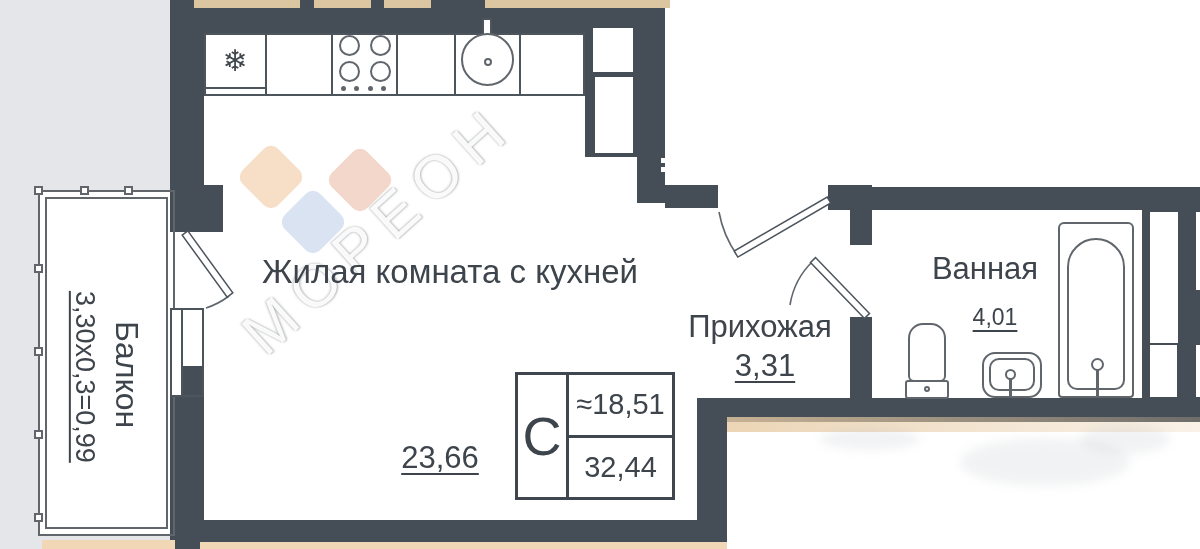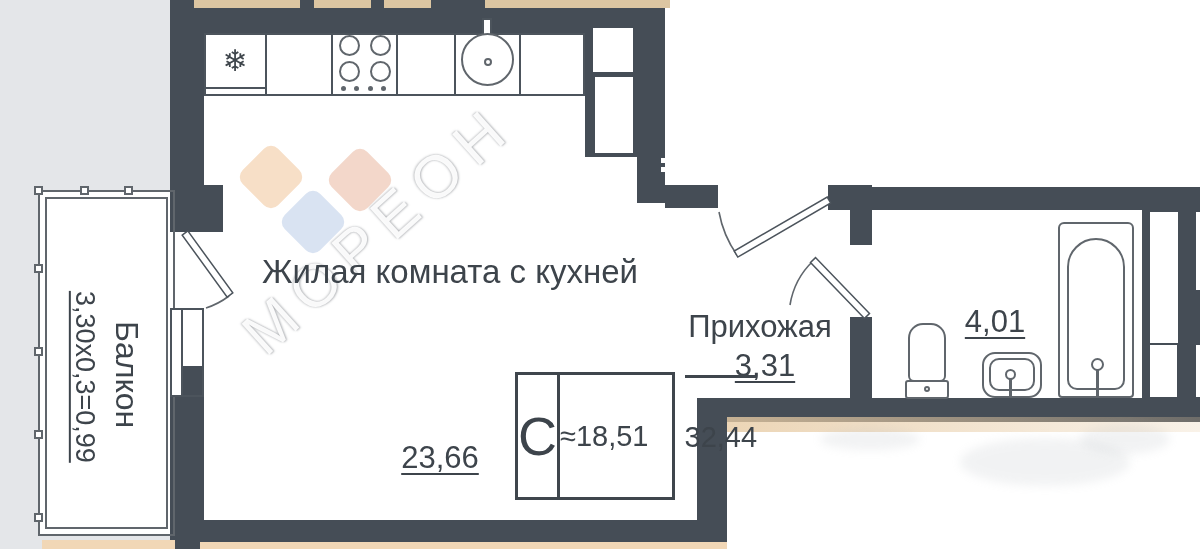--- a/index.html
+++ b/index.html
@@ -23,21 +23,21 @@
   .blob{position:absolute;background:#aeb4ba;border-radius:50%;filter:blur(5px);opacity:.16;}
   .cellline{position:absolute;background:#4c545c;}
   #wm{position:absolute;left:252px;top:308px;font-size:60px;letter-spacing:12px;
       color:rgba(255,255,255,0.93);transform:rotate(-42deg);transform-origin:0 50%;
       text-shadow:1px 1px 2px rgba(125,130,136,.5),-1px -1px 2px rgba(125,130,136,.35);}
   .diamond{position:absolute;width:50px;height:50px;border-radius:10px;transform:rotate(45deg);}
   #stamp{position:absolute;left:515px;top:372px;width:160px;height:128px;border:3px solid #3f464d;
          box-sizing:border-box;display:flex;background:var(--paper);}
   #stamp .left{width:48px;border-right:3px solid #3f464d;display:flex;align-items:center;justify-content:center;
          font-size:54px;color:var(--text);}
-  #stamp .rows{flex:1;display:flex;flex-direction:row;gap:36px;}
+  #stamp .rows{flex:1;display:flex;flex-direction:column;}
   #stamp .rows div{flex:1;display:flex;align-items:center;justify-content:center;font-size:29px;color:var(--text);}
   #stamp .rows div + div{border-top:3px solid #3f464d;}
   svg.overlay{position:absolute;left:0;top:0;}
 </style>
 </head>
 <body>
 
 <div id="plan">
 
   <div class="white" style="left:170px;top:0;width:1030px;height:549px;"></div>
@@ -149,21 +149,22 @@
   <div class="diamond" style="left:335px;top:155px;background:var(--diamond-pink);"></div>
   <div class="diamond" style="left:288px;top:197px;background:var(--diamond-blue);"></div>
   <div id="wm">МОРЕОН</div>
 
   <div class="txt" style="left:190px;top:254px;width:520px;font-size:33px;">Жилая комната с кухней</div>
   <div class="txt und" style="left:380px;top:441px;width:120px;font-size:31px;">23,66</div>
 
   <div class="txt" style="left:660px;top:310px;width:200px;font-size:31px;">Прихожая</div>
   <div class="txt und" style="left:715px;top:349px;width:100px;font-size:31px;">3,31</div>
 
-  <div class="txt und" style="left:945px;top:305px;width:100px;font-size:31px;">4,01</div>
+  <div class="txt" style="left:885px;top:252px;width:200px;font-size:31px;">Ванная</div>
+  <div class="txt und" style="left:945px;top:305px;width:100px;font-size:23px;">4,01</div>
 
   <div class="txt" style="left:56px;top:357px;width:140px;font-size:32px;transform:rotate(90deg);">Балкон</div>
   <div class="txt und" style="left:-26px;top:362px;width:220px;font-size:27px;transform:rotate(90deg);">3,30х0,3=0,99</div>
 
   <div id="stamp">
     <div class="left">С</div>
     <div class="rows">
       <div>≈18,51</div>
       <div>32,44</div>
     </div>

